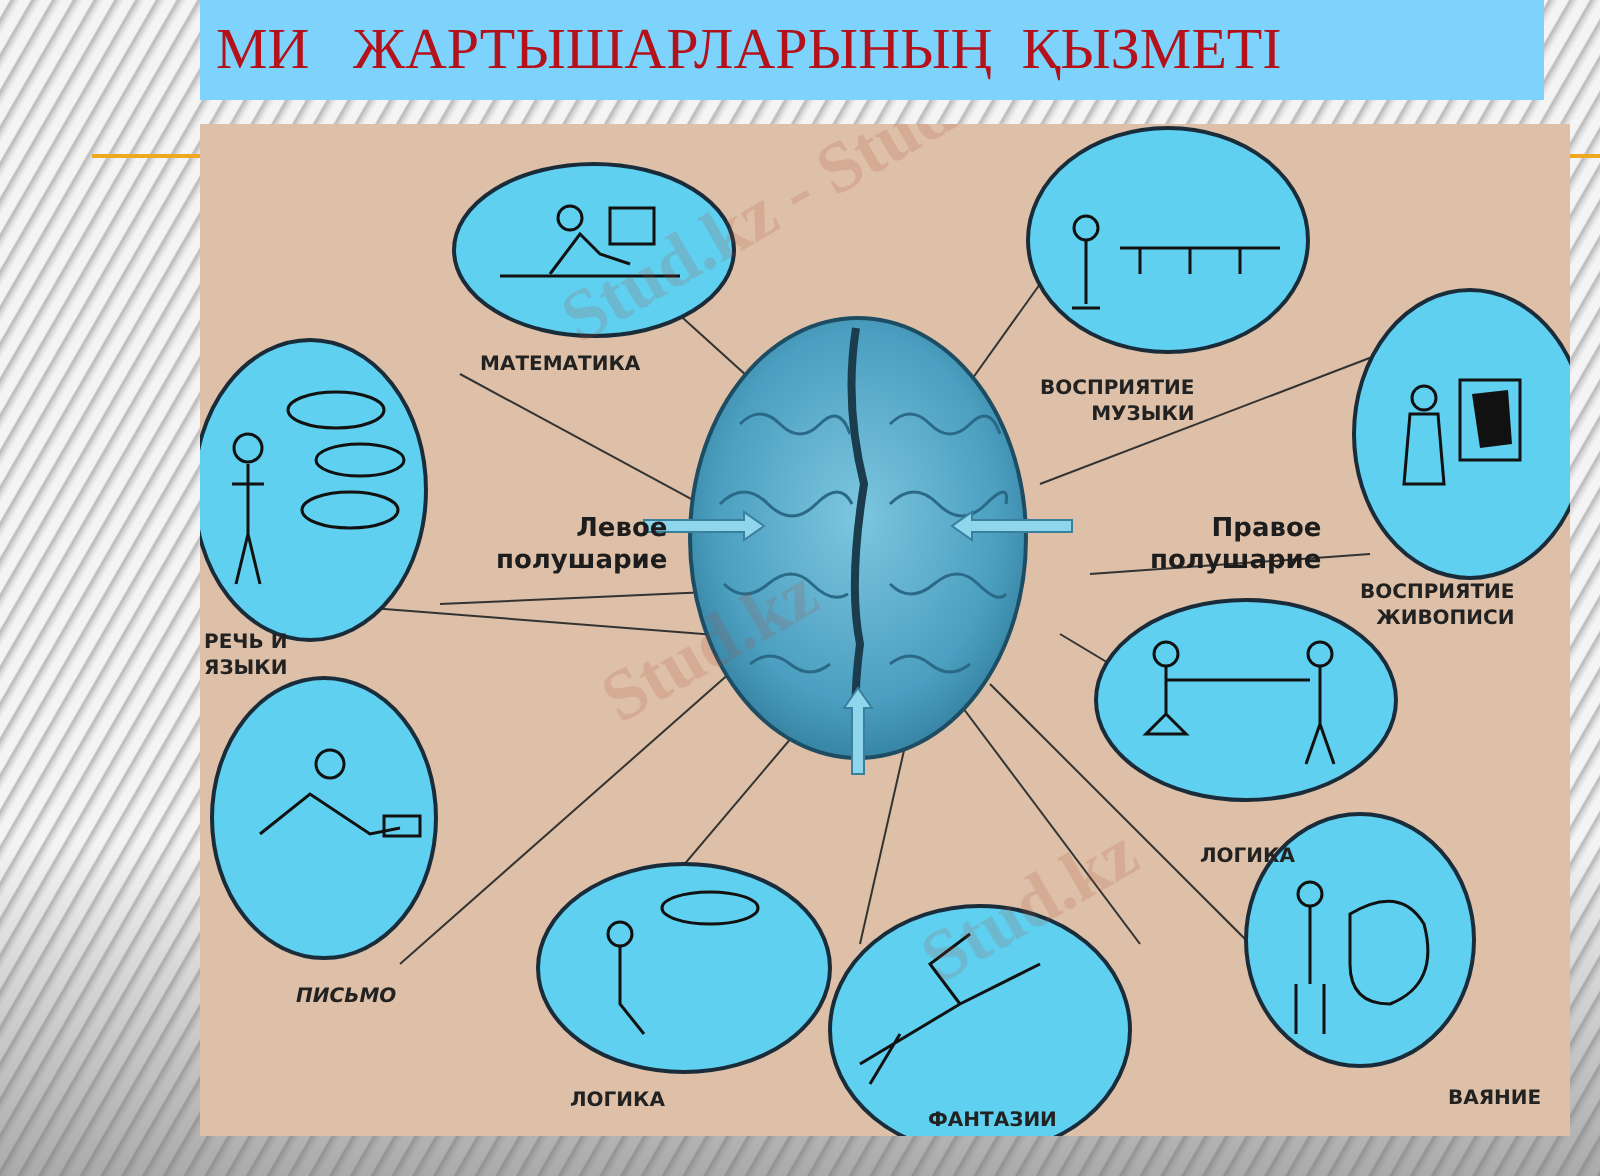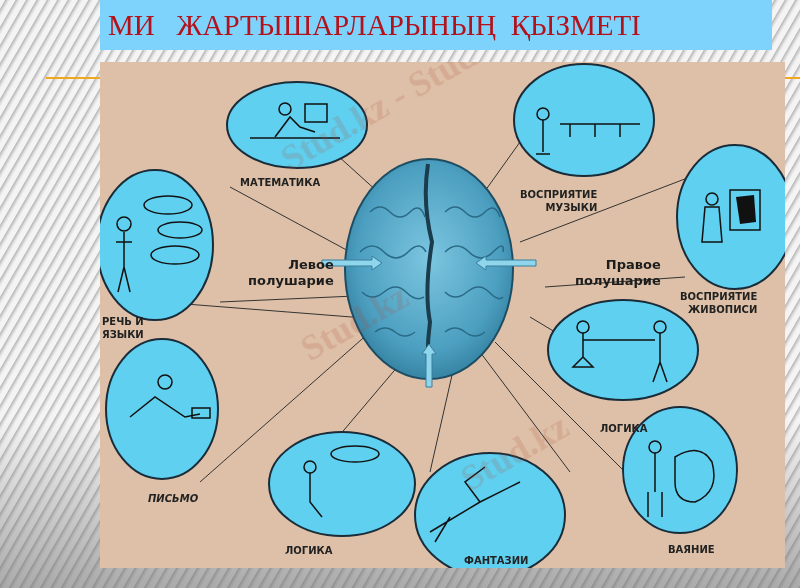--- a/index.html
+++ b/index.html
@@ -140,21 +140,21 @@
       <text x="370" y="430" transform="rotate(-30 370 430)">Stud.kz</text>
     </g>
   </svg>
 
   <div class="lbl" style="left:140px;top:114px;">МАТЕМАТИКА</div>
   <div class="lbl" style="left:2px;top:253px;text-align:right;">РЕЧЬ И
 ЯЗЫКИ</div>
   <div class="lbl" style="left:48px;top:430px;font-style:italic;">ПИСЬМО</div>
   <div class="lbl" style="left:185px;top:455px;margin-top:27px;">ЛОГИКА</div>
   <div class="lbl" style="left:345px;top:492px;margin-left:19px;">ФАНТАЗИИ</div>
-  <div class="lbl" style="left:552px;top:481px;padding-left:16px;">ВАЯНИЕ</div>
+  <div class="lbl" style="left:608px;top:481px;padding-left:16px;">ВАЯНИЕ</div>
   <div class="lbl" style="left:500px;top:360px;">ЛОГИКА</div>
   <div class="lbl" style="left:580px;top:228px;">ВОСПРИЯТИЕ
 ЖИВОПИСИ</div>
   <div class="lbl" style="left:420px;top:126px;">ВОСПРИЯТИЕ
 МУЗЫКИ</div>
 
   <div class="lbl big" style="left:148px;top:195px;">Левое
 полушарие</div>
   <div class="lbl big" style="left:475px;top:195px;">Правое
 полушарие</div>

